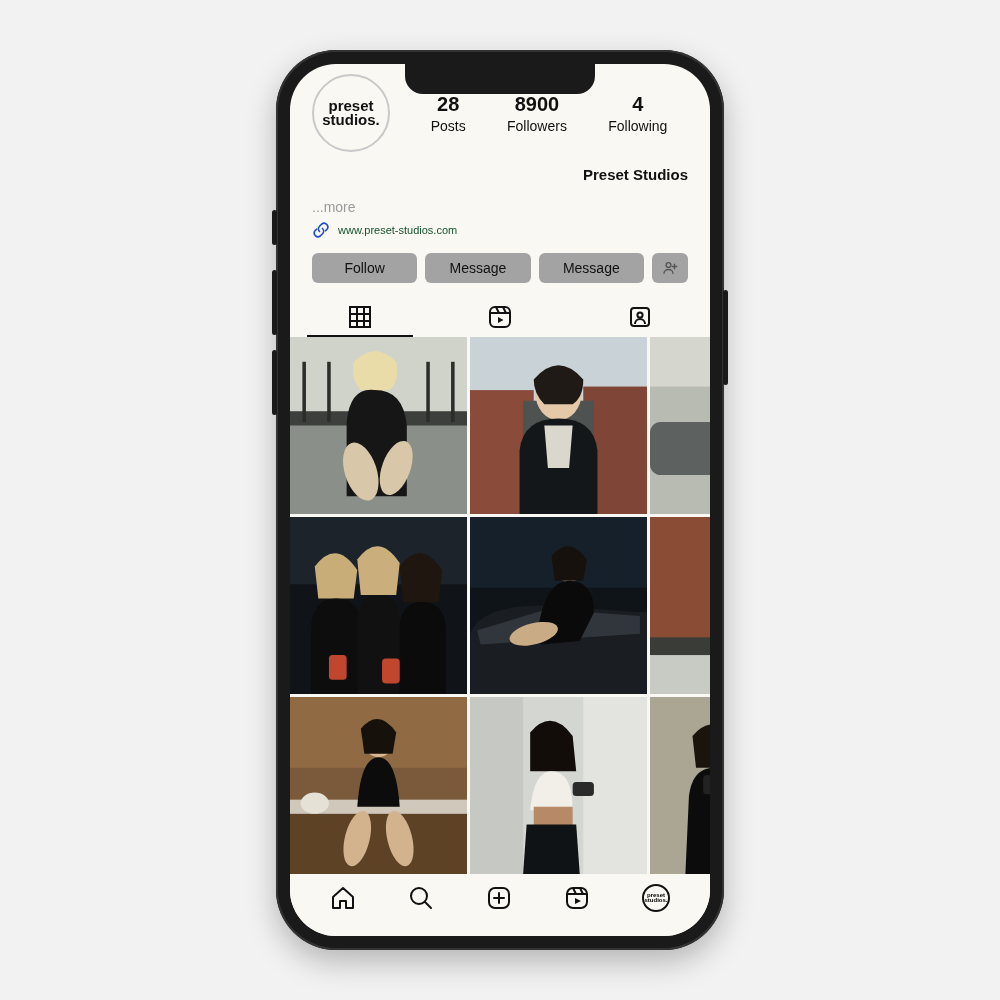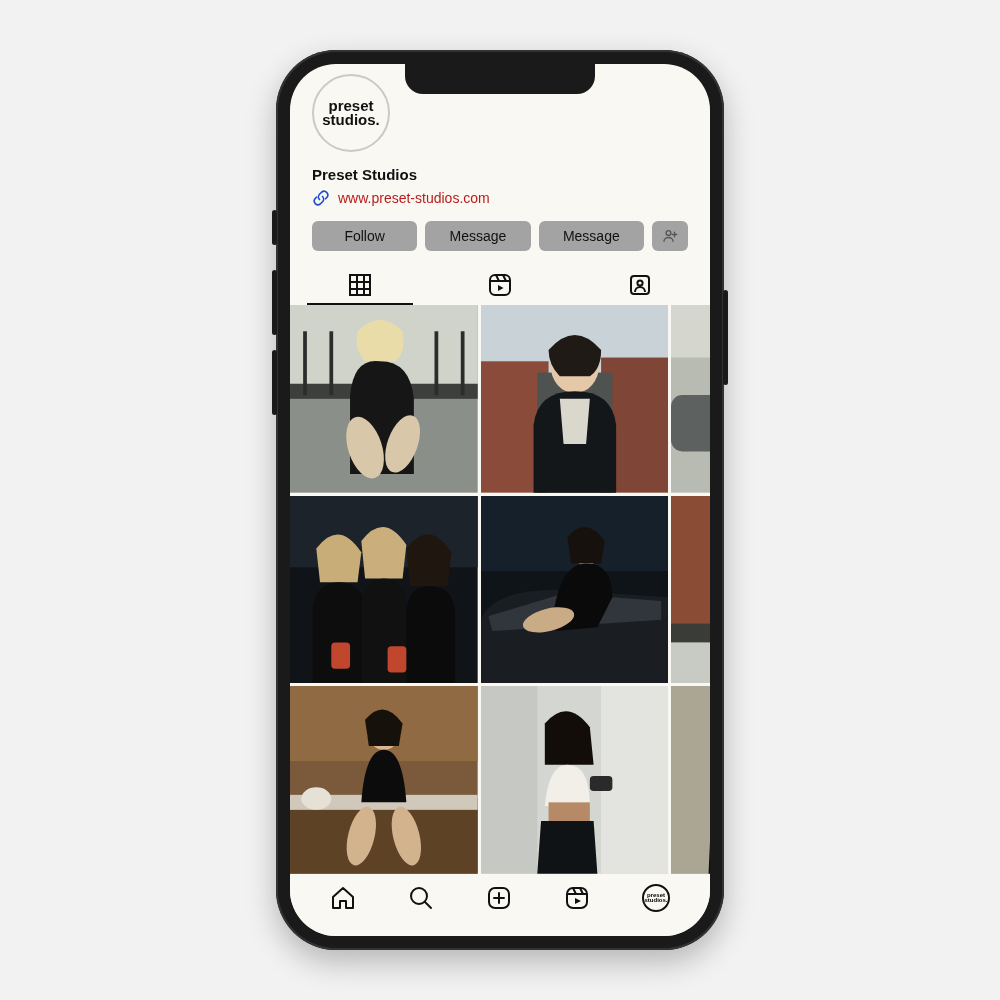--- a/index.html
+++ b/index.html
@@ -98,25 +98,25 @@
     color: #111;
     background: #faf8f2;
   }
   .stats { flex: 1; display: flex; justify-content: space-around; }
   .stat { text-align: center; cursor: pointer; }
   .stat .num { font-size: 20px; font-weight: 700; color: #111; }
   .stat .lbl { font-size: 14px; color: #111; margin-top: 2px; }
 
   
   .bio { padding: 4px 22px 0 22px; }
-  .bio .name { font-size: 15px; font-weight: 700; color: #111; }
+  .bio .name { font-size: 15px; font-weight: 700; color: #111; text-align: right; }
   .bio .line { font-size: 14px; color: #111; margin-top: 4px; }
   .bio .more { font-size: 14px; color: #9a9a9a; margin-top: 16px; cursor: pointer; }
   .bio .link-row { display: flex; align-items: center; gap: 8px; margin-top: 6px; cursor: pointer; }
-  .bio .link { font-size: 14px; color: #b91c1c; }
+  .bio .link { font-size: 11px; color: #14532d; }
 
   
   .actions {
     display: flex;
     gap: 8px;
     padding: 14px 22px 8px 22px;
   }
   .btn {
     flex: 1;
     background: #a3a3a3;
@@ -204,24 +204,39 @@
   <div class="screen">
 
 
     <div class="profile-top">
       <div class="avatar">
         <div>
           <div>preset</div>
           <div>studios.</div>
         </div>
       </div>
+      <div class="stats">
+        <div class="stat">
+          <div class="num">28</div>
+          <div class="lbl">Posts</div>
+        </div>
+        <div class="stat">
+          <div class="num">8900</div>
+          <div class="lbl">Followers</div>
+        </div>
+        <div class="stat">
+          <div class="num">4</div>
+          <div class="lbl">Following</div>
+        </div>
+      </div>
     </div>
 
     <div class="bio">
       <div class="name">Preset Studios</div>
+      <div class="more">...more</div>
       <div class="link-row">
         <svg width="18" height="18" viewBox="0 0 24 24">
           <path d="M10 14 a5 5 0 0 1 0-7 l3-3 a5 5 0 0 1 7 7 l-2 2 M14 10 a5 5 0 0 1 0 7 l-3 3 a5 5 0 0 1 -7 -7 l2-2" fill="none" stroke="#1f4cd1" stroke-width="2.2" stroke-linecap="round"></path>
         </svg>
         <span class="link">www.preset-studios.com</span>
       </div>
     </div>
 
     <div class="actions">
       <div class="btn">Follow</div>

